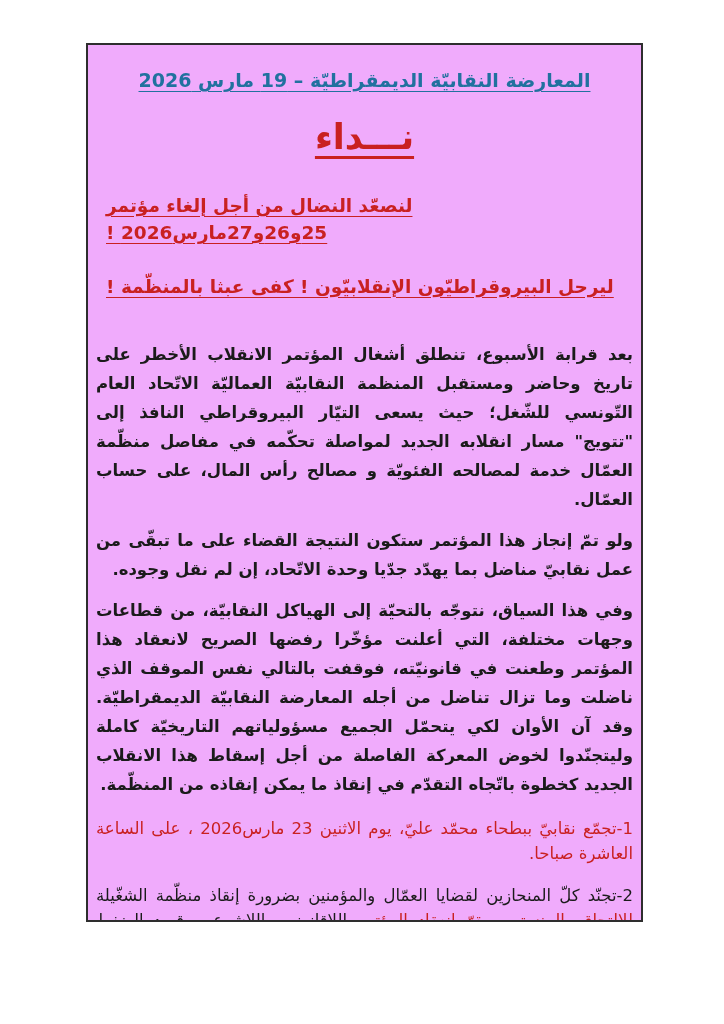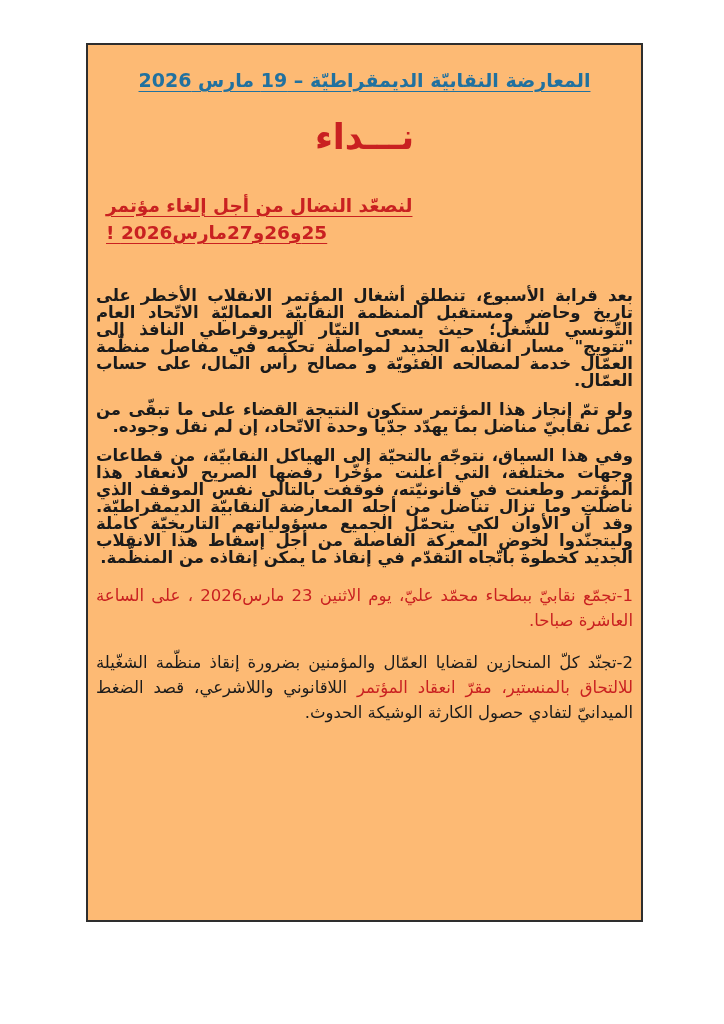--- a/index.html
+++ b/index.html
@@ -18,58 +18,59 @@
     direction: rtl;
   }
   .doc-box {
     position: absolute;
     left: 86px;
     top: 43px;
     width: 557px;
     height: 879px;
     box-sizing: border-box;
     border: 2px solid #2e2e2e;
-    background: #fdba74;
+    background: #f0abfc;
     padding: 24px 8px 6px 8px;
     overflow: hidden;
   }
   .doc-header {
     text-align: center;
     color: var(--header-color, #21719f);
     font-size: 19px;
     font-weight: 700;
     text-decoration: underline;
     text-underline-offset: 4px;
     margin: 0 0 0 0;
   }
   .doc-title {
     text-align: center;
     color: var(--accent-red, #c92121);
     font-size: 35px;
     font-weight: 700;
+    text-decoration: underline;
     text-underline-offset: 7px;
     margin: 26px 0 0 0;
     letter-spacing: 1px;
   }
   .doc-subtitle {
     text-align: left;
     color: var(--accent-red, #c92121);
     font-size: 18.5px;
     font-weight: 700;
     text-decoration: underline;
     text-underline-offset: 4px;
     margin: 27px 10px 0 10px;
     line-height: 1.45;
   }
   .doc-subtitle.first { margin-top: 36px; }
   .body-para {
     color: var(--text-color, #1b1b1b);
     font-size: 16.5px;
     font-weight: 700;
-    line-height: 17px;
+    line-height: 29px;
     text-align: justify;
     margin: 12px 0 0 0;
   }
   .body-para.first { margin-top: 40px; }
   .demand {
     color: var(--text-color, #1b1b1b);
     font-size: 16.5px;
     font-weight: 400;
     line-height: 25px;
     text-align: justify;
@@ -82,20 +83,21 @@
 
 <div class="page">
   <div class="doc-box">
 
     <div class="doc-header">المعارضة النقابيّة الديمقراطيّة – 19 مارس 2026</div>
 
     <div class="doc-title">نـــداء</div>
 
     <div class="doc-subtitle first">لنصعّد النضال من أجل إلغاء مؤتمر 25و26و27مارس2026 !</div>
 
+    <div class="doc-subtitle">ليرحل البيروقراطيّون الإنقلابيّون ! كفى عبثا بالمنظّمة !</div>
 
     <p class="body-para first">بعد قرابة الأسبوع، تنطلق أشغال المؤتمر الانقلاب الأخطر على تاريخ وحاضر ومستقبل المنظمة النقابيّة العماليّة الاتّحاد العام التّونسي للشّغل؛ حيث يسعى التيّار البيروقراطي النافذ إلى "تتويج" مسار انقلابه الجديد لمواصلة تحكّمه في مفاصل منظّمة العمّال خدمة لمصالحه الفئويّة و مصالح رأس المال، على حساب العمّال.</p>
 
     <p class="body-para">ولو تمّ إنجاز هذا المؤتمر ستكون النتيجة القضاء على ما تبقّى من عمل نقابيّ مناضل بما يهدّد جدّيا وحدة الاتّحاد، إن لم نقل وجوده.</p>
 
     <p class="body-para">وفي هذا السياق، نتوجّه بالتحيّة إلى الهياكل النقابيّة، من قطاعات وجهات مختلفة، التي أعلنت مؤخّرا رفضها الصريح لانعقاد هذا المؤتمر وطعنت في قانونيّته، فوقفت بالتالي نفس الموقف الذي ناضلت وما تزال تناضل من أجله المعارضة النقابيّة الديمقراطيّة. وقد آن الأوان لكي يتحمّل الجميع مسؤولياتهم التاريخيّة كاملة وليتجنّدوا لخوض المعركة الفاصلة من أجل إسقاط هذا الانقلاب الجديد كخطوة باتّجاه التقدّم في إنقاذ ما يمكن إنقاذه من المنظّمة.</p>
 
 
     <p class="demand red-text"><span>1-تجمّع نقابيّ ببطحاء محمّد عليّ، يوم الاثنين 23 مارس2026 ، على الساعة العاشرة صباحا.</span></p>
 

